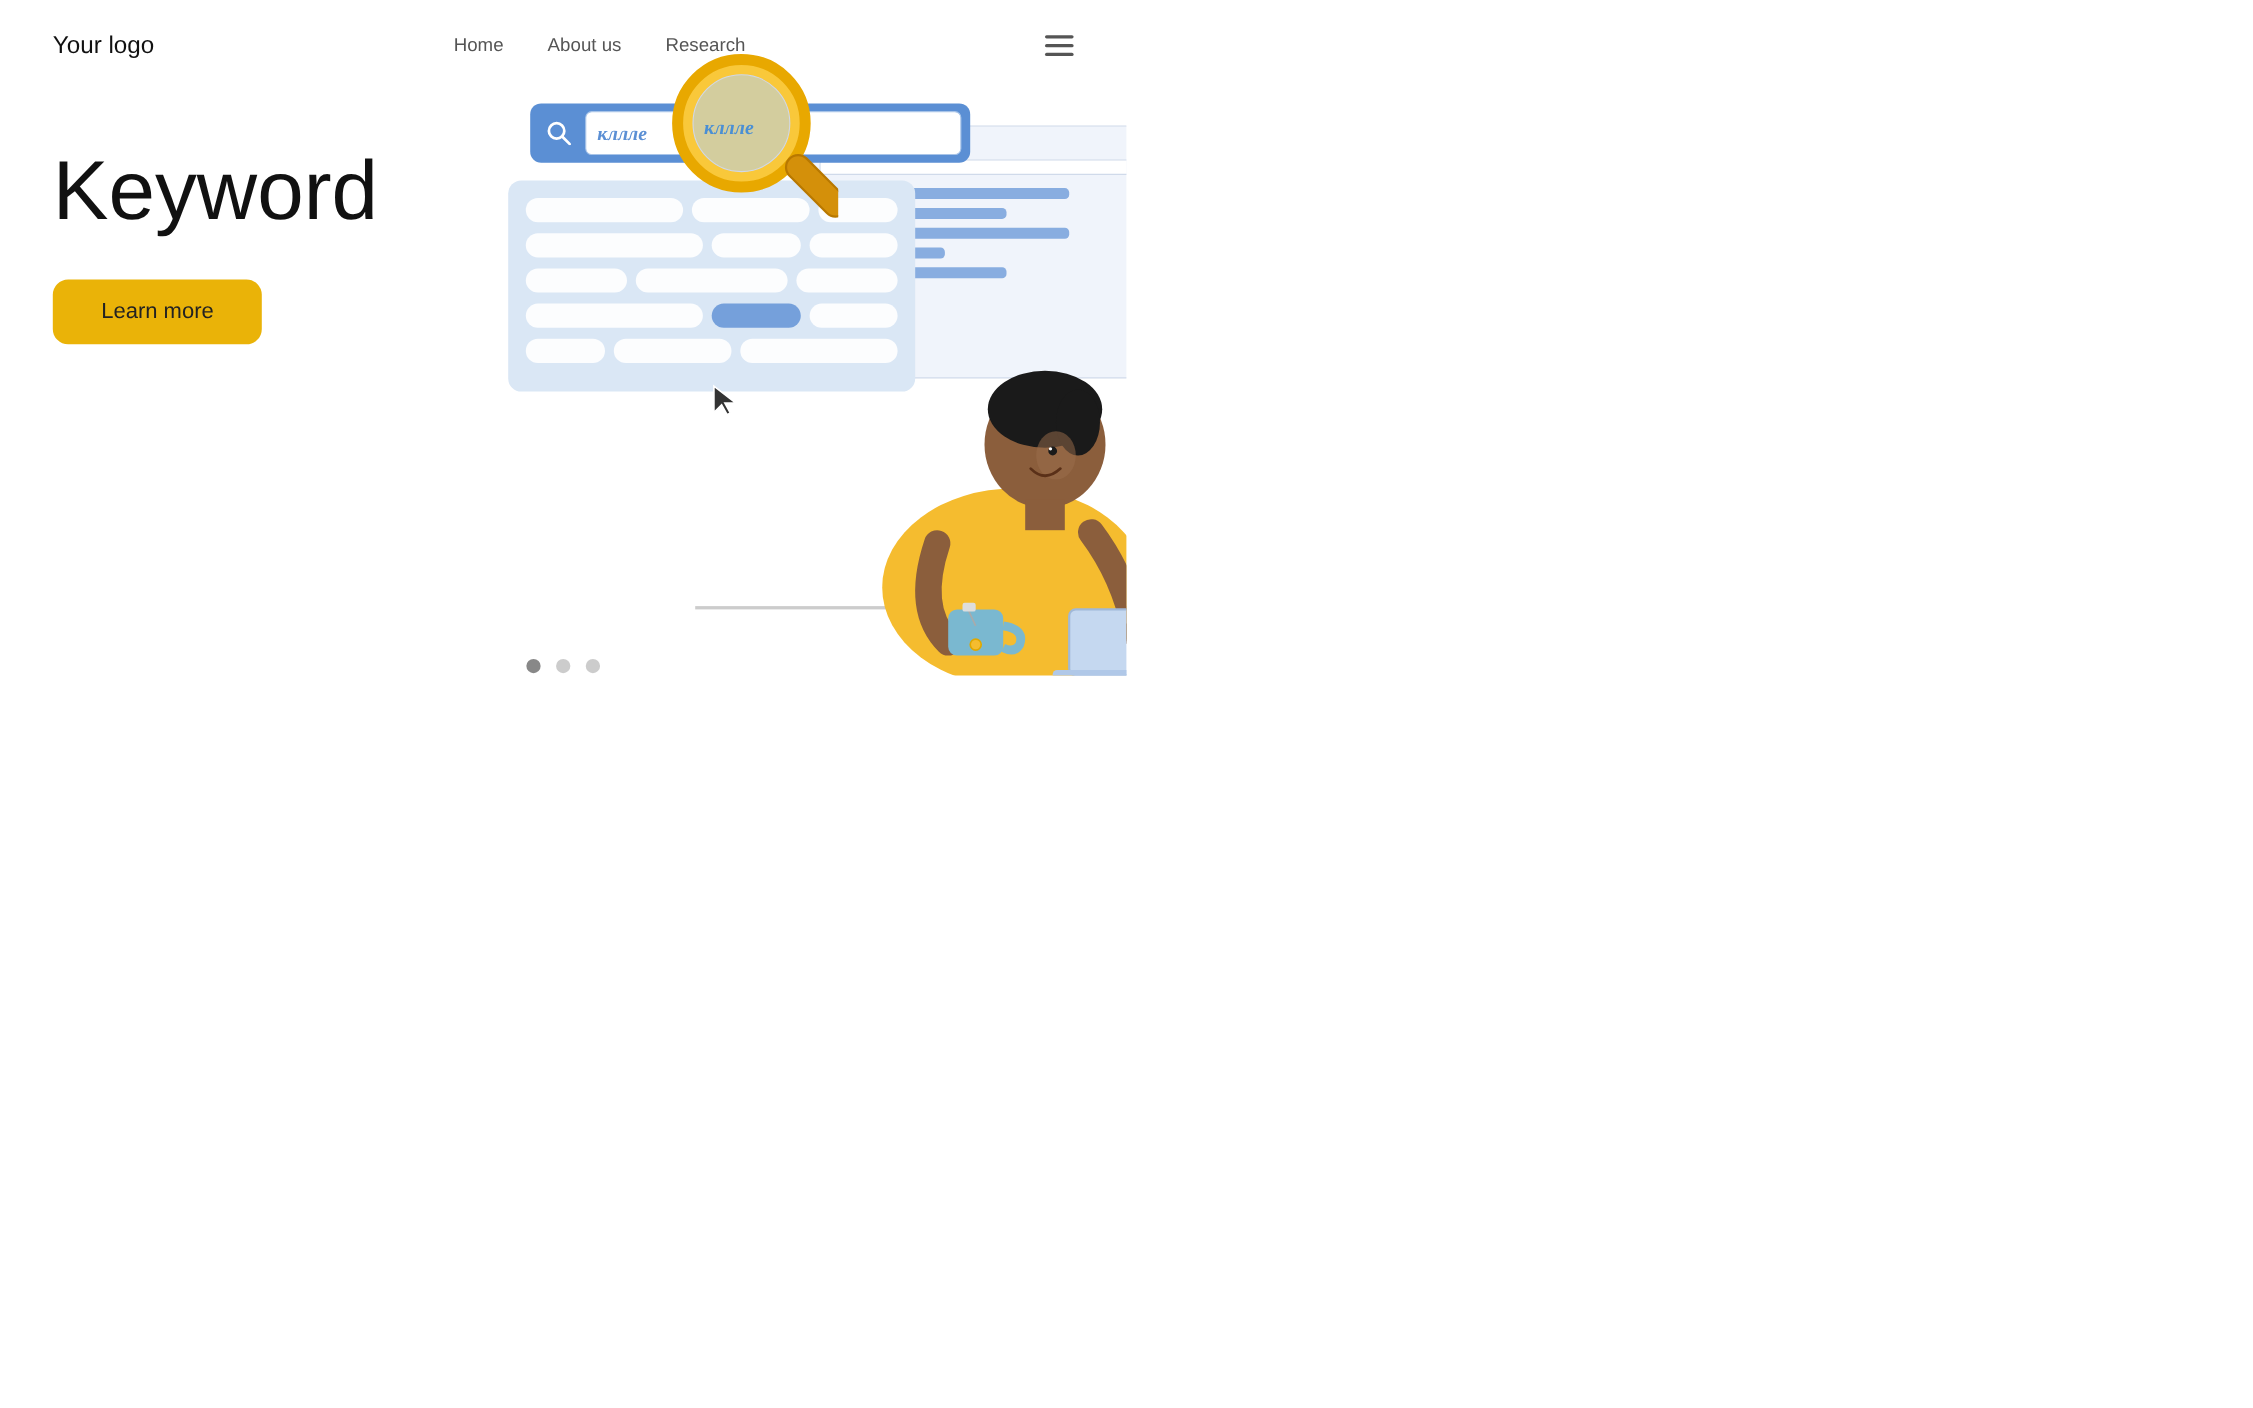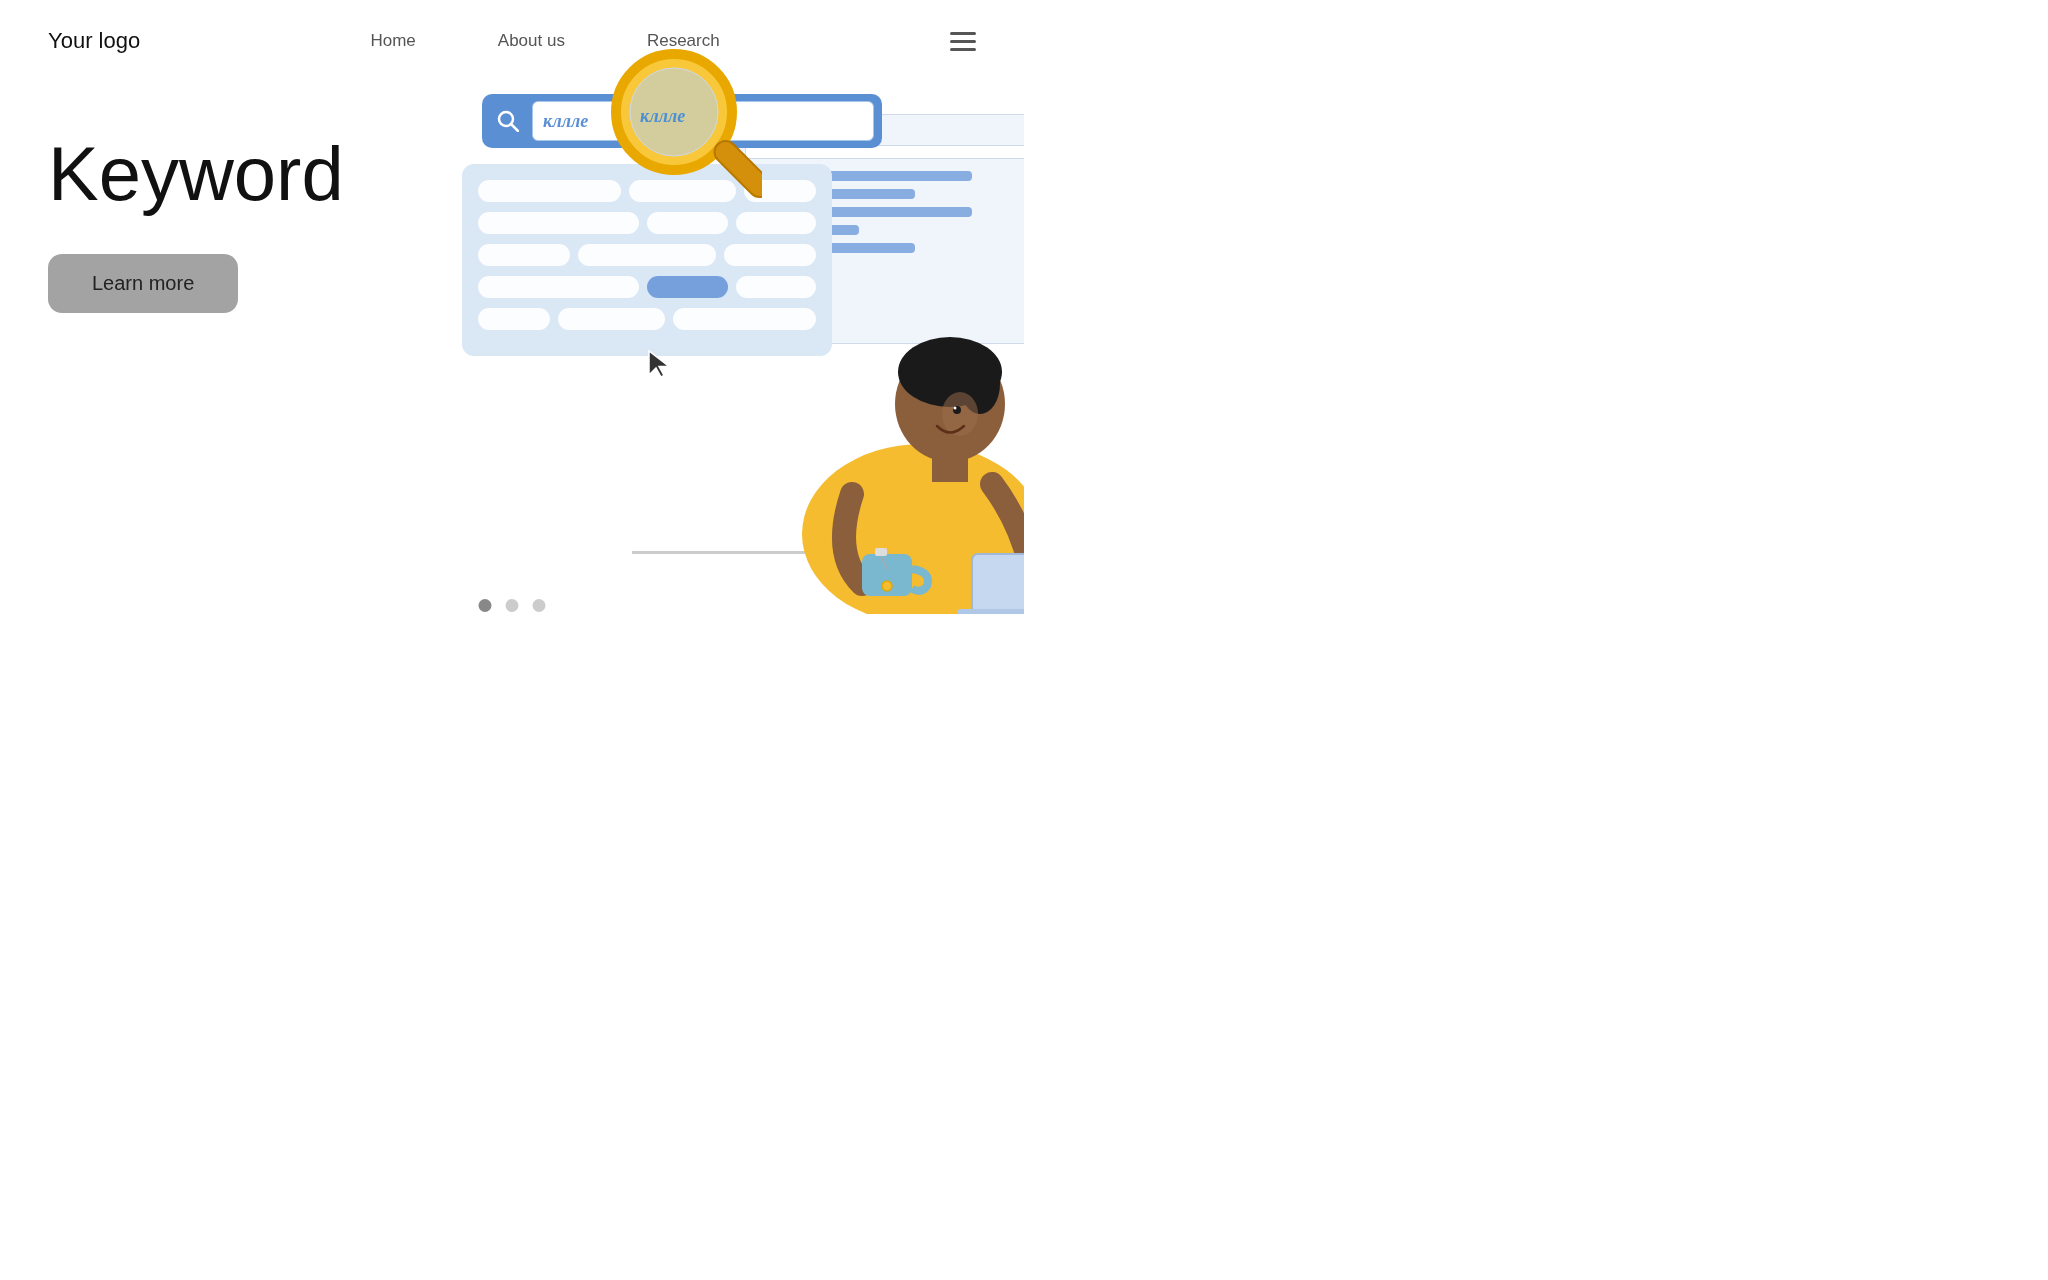--- a/index.html
+++ b/index.html
@@ -21,21 +21,21 @@
       position: relative;
       z-index: 10;
     }
     .logo {
       font-size: 22px;
       font-weight: 400;
       color: #111;
     }
     .nav-links {
       display: flex;
-      gap: 82px;
+      gap: 40px;
       align-items: flex-end;
     }
     .nav-link {
       font-size: 17px;
       color: #555;
       text-decoration: none;
       cursor: pointer;
     }
     .hamburger {
       display: flex;
@@ -67,21 +67,21 @@
       z-index: 5;
     }
     .hero-title {
       font-size: 76px;
       font-weight: 400;
       line-height: 1.05;
       color: #111;
       margin-bottom: 40px;
     }
     .learn-more-btn {
-      background: #a3a3a3;
+      background: #eab308;
       border: none;
       border-radius: 14px;
       padding: 18px 44px;
       font-size: 20px;
       font-weight: 500;
       color: #222;
       cursor: pointer;
       display: inline-block;
     }
 

